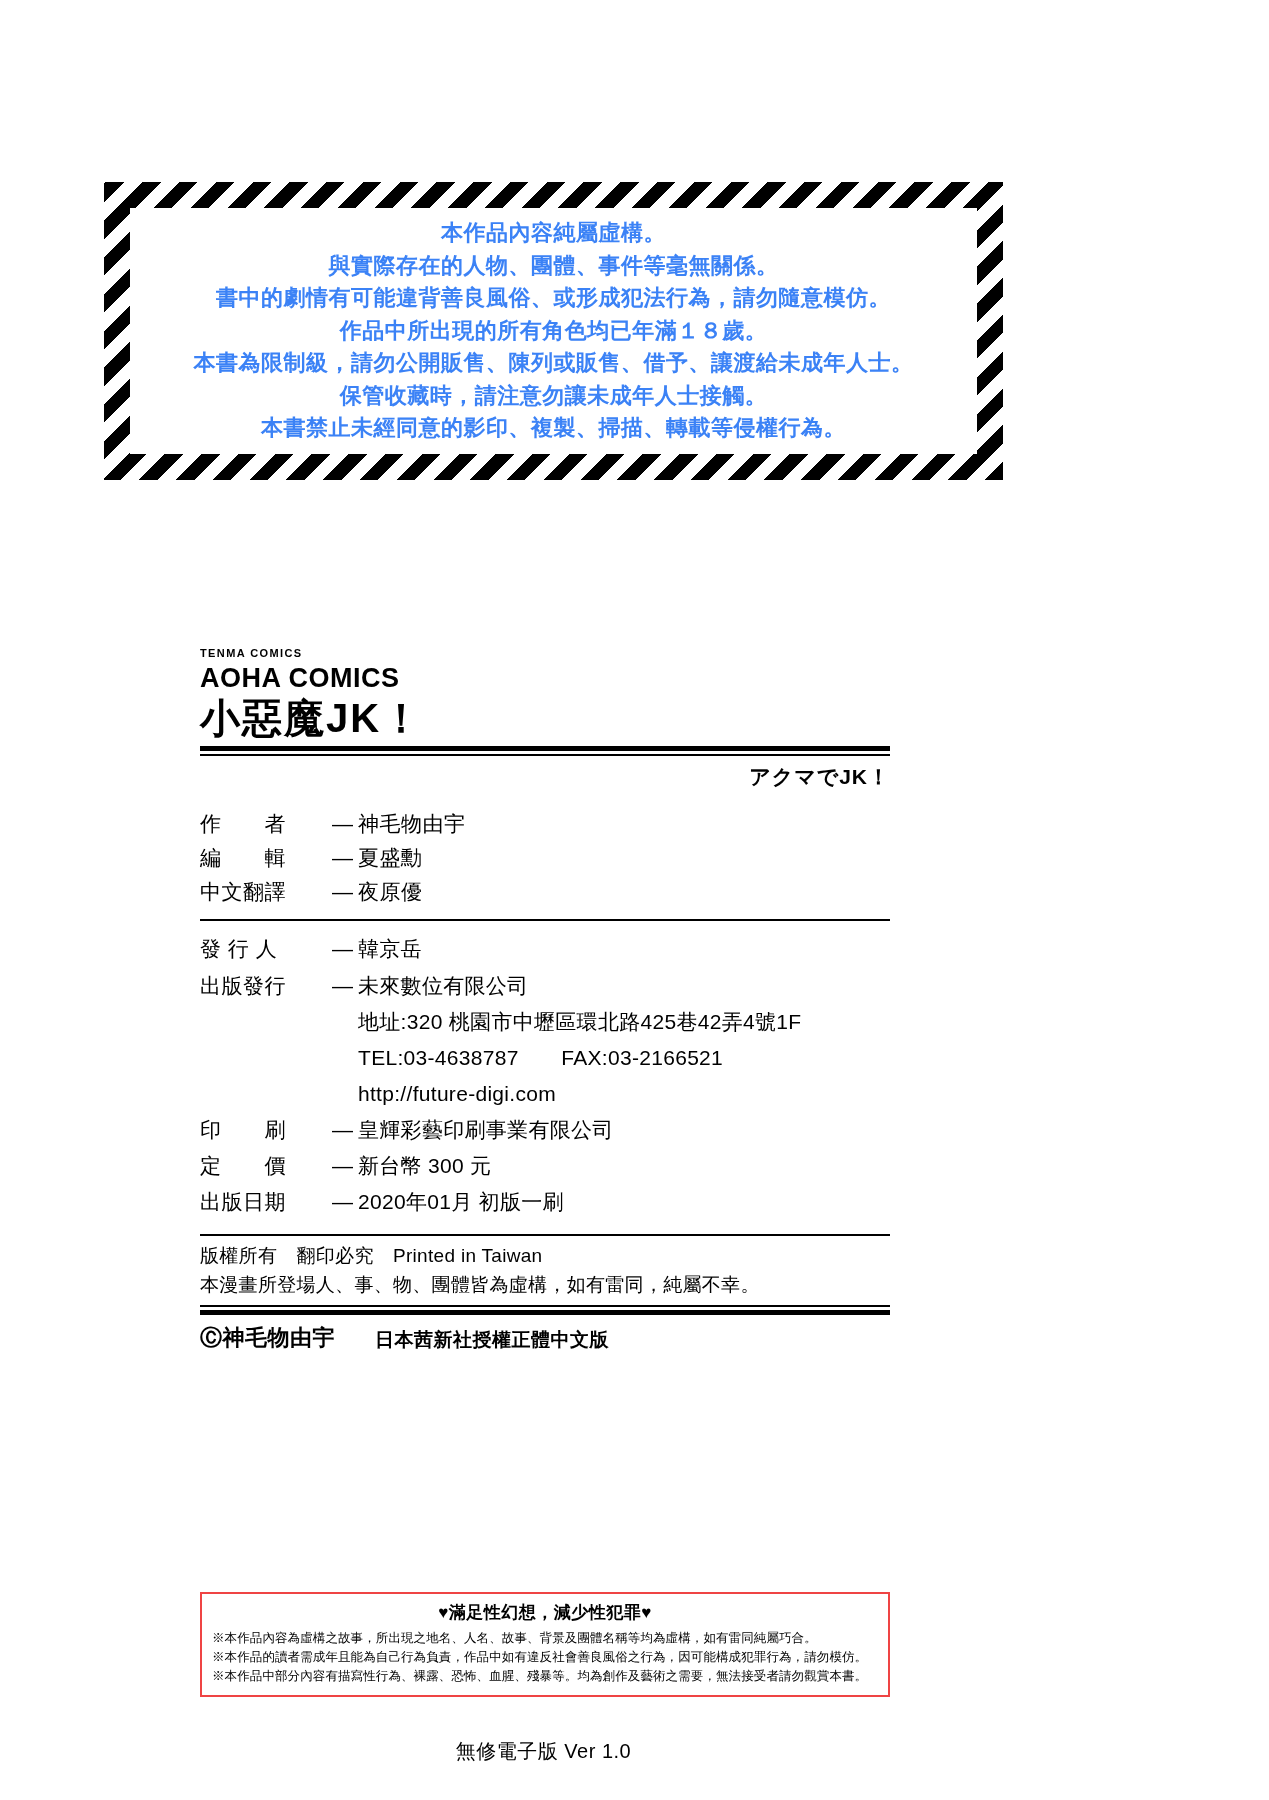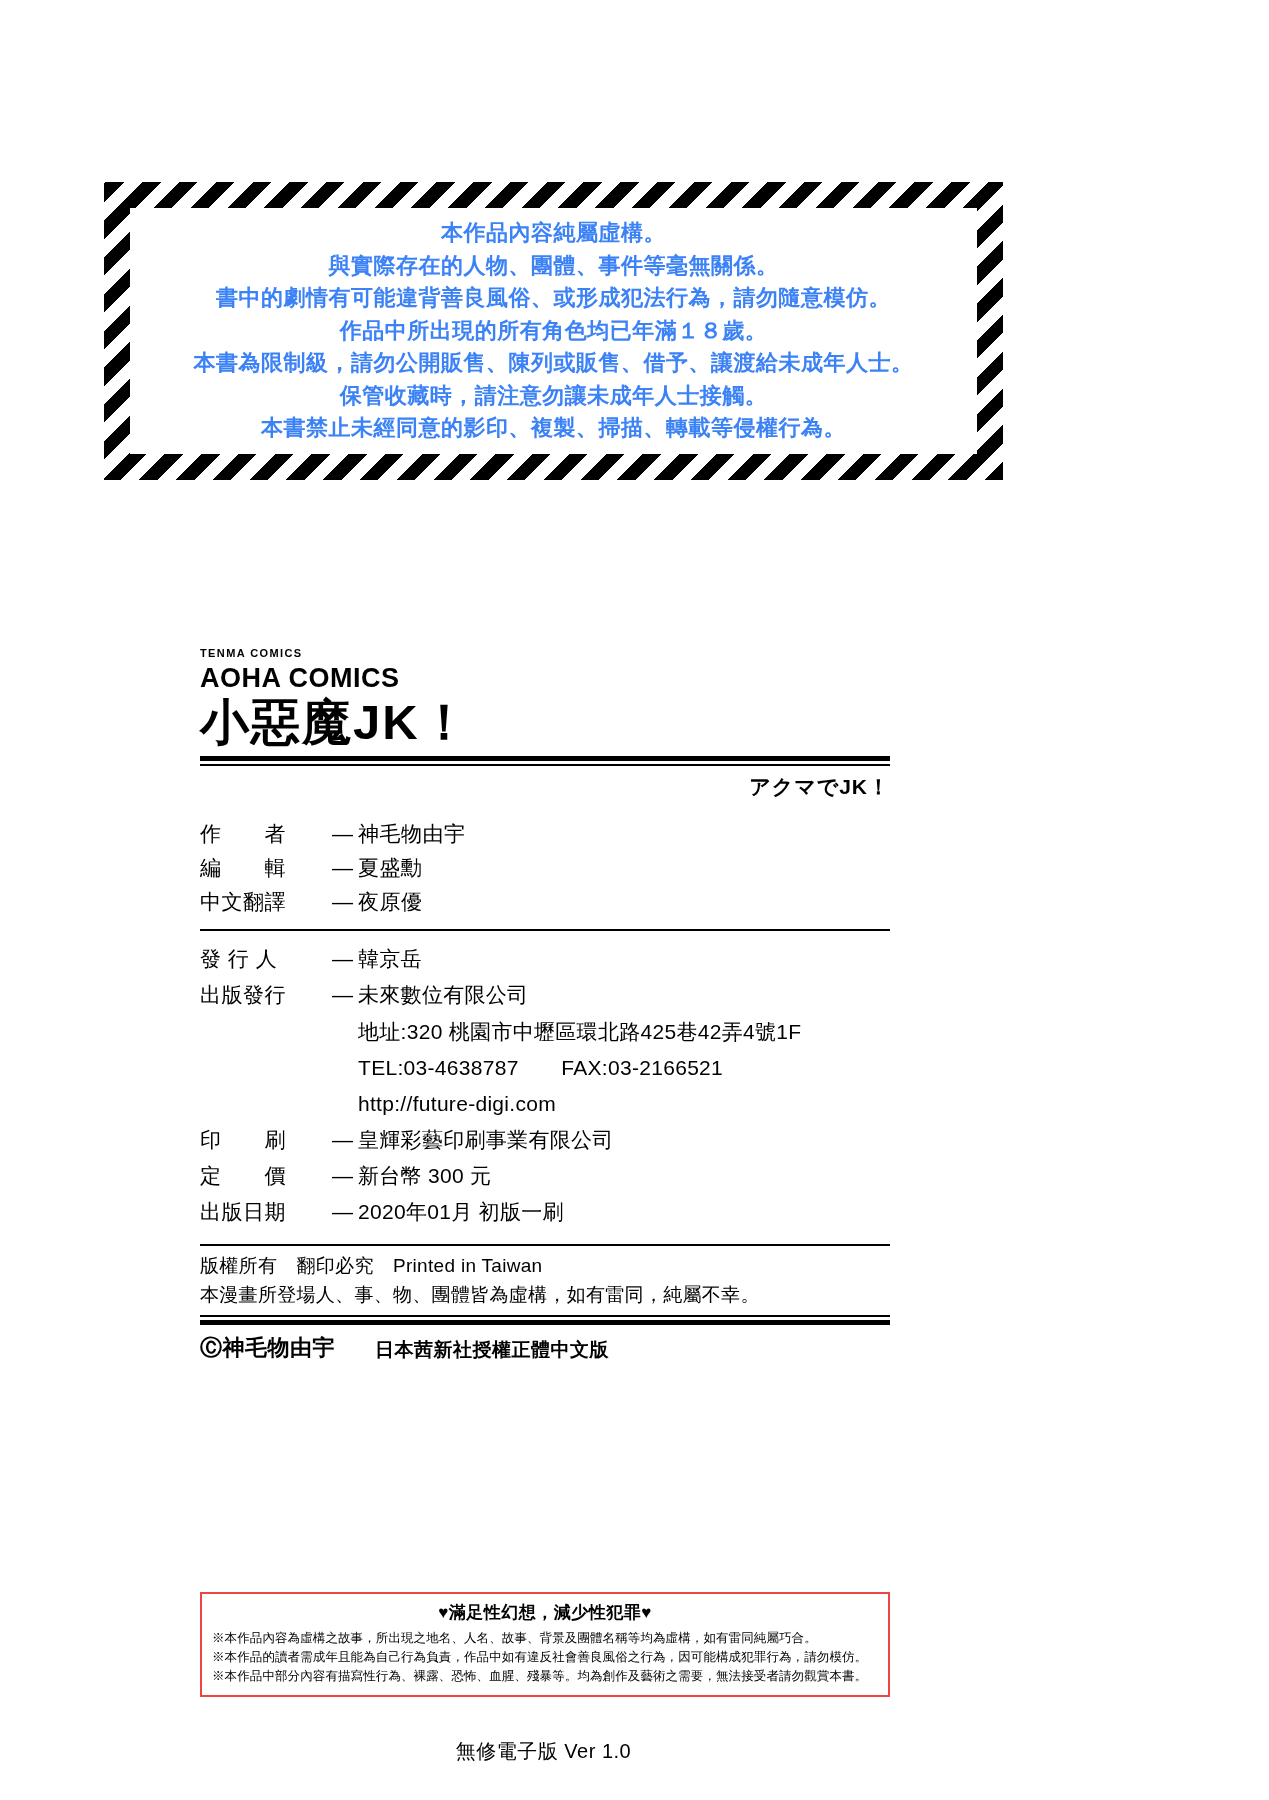--- a/index.html
+++ b/index.html
@@ -68,21 +68,21 @@
     margin-bottom: 5px;
   }
   .imprint-big {
     font-size: 27px;
     font-weight: bold;
     letter-spacing: 0.5px;
     line-height: 1.05;
     margin-bottom: 4px;
   }
   .title-cn {
-    font-size: 49px;
+    font-size: 40px;
     font-weight: bold;
     letter-spacing: 2px;
     line-height: 1.1;
     margin: 4px 0 6px 0;
   }
 
   .rule-thick {
     border: 0;
     border-top: 5px solid #000;
     margin: 0;

